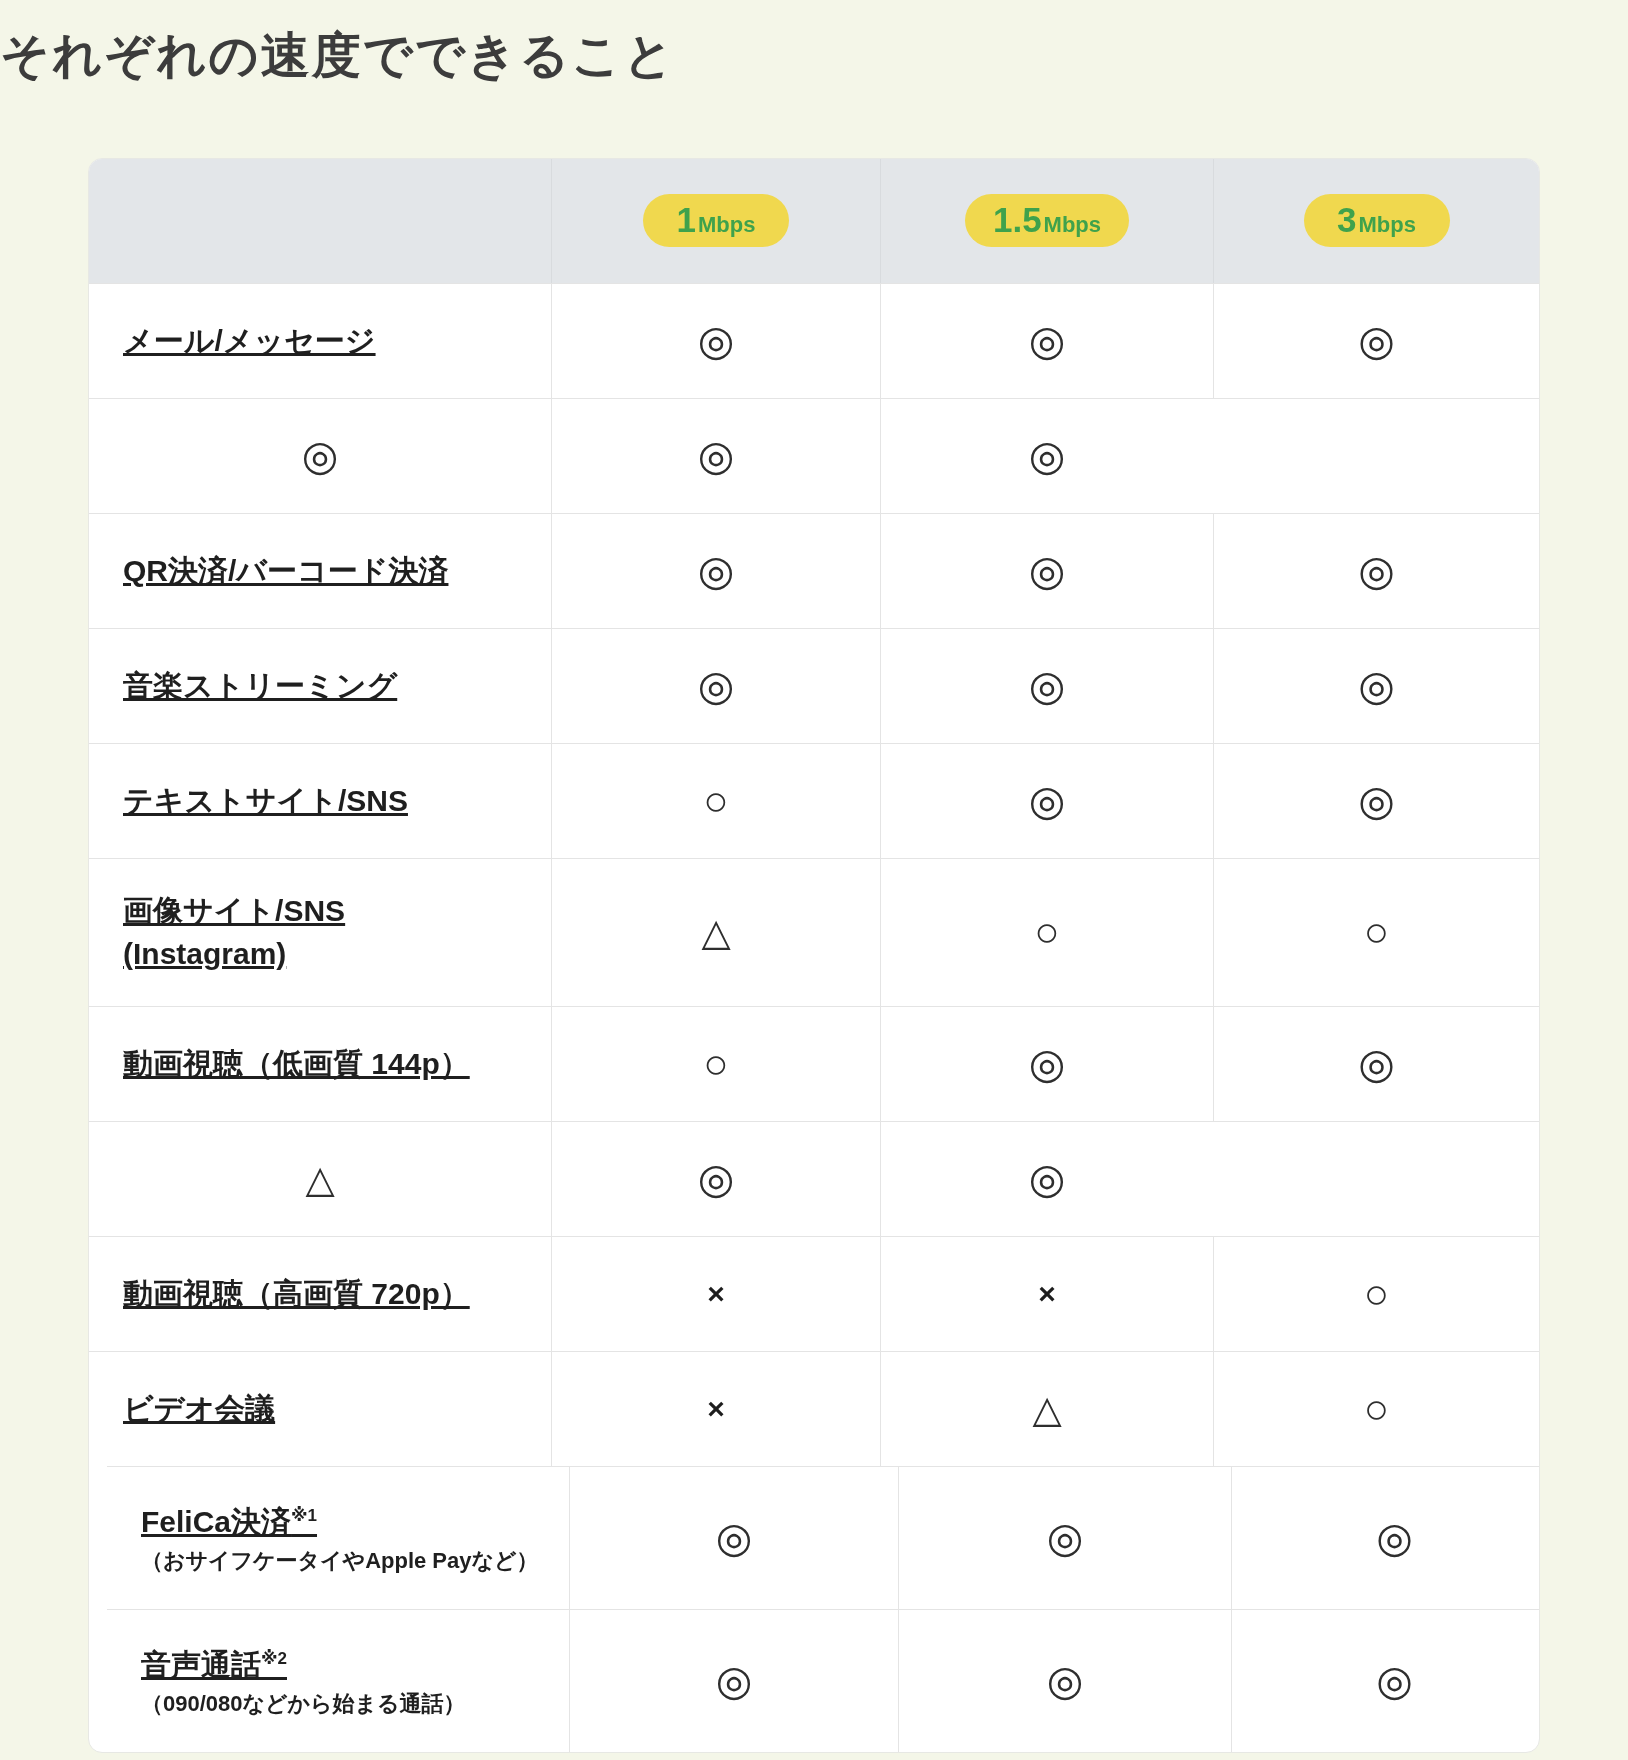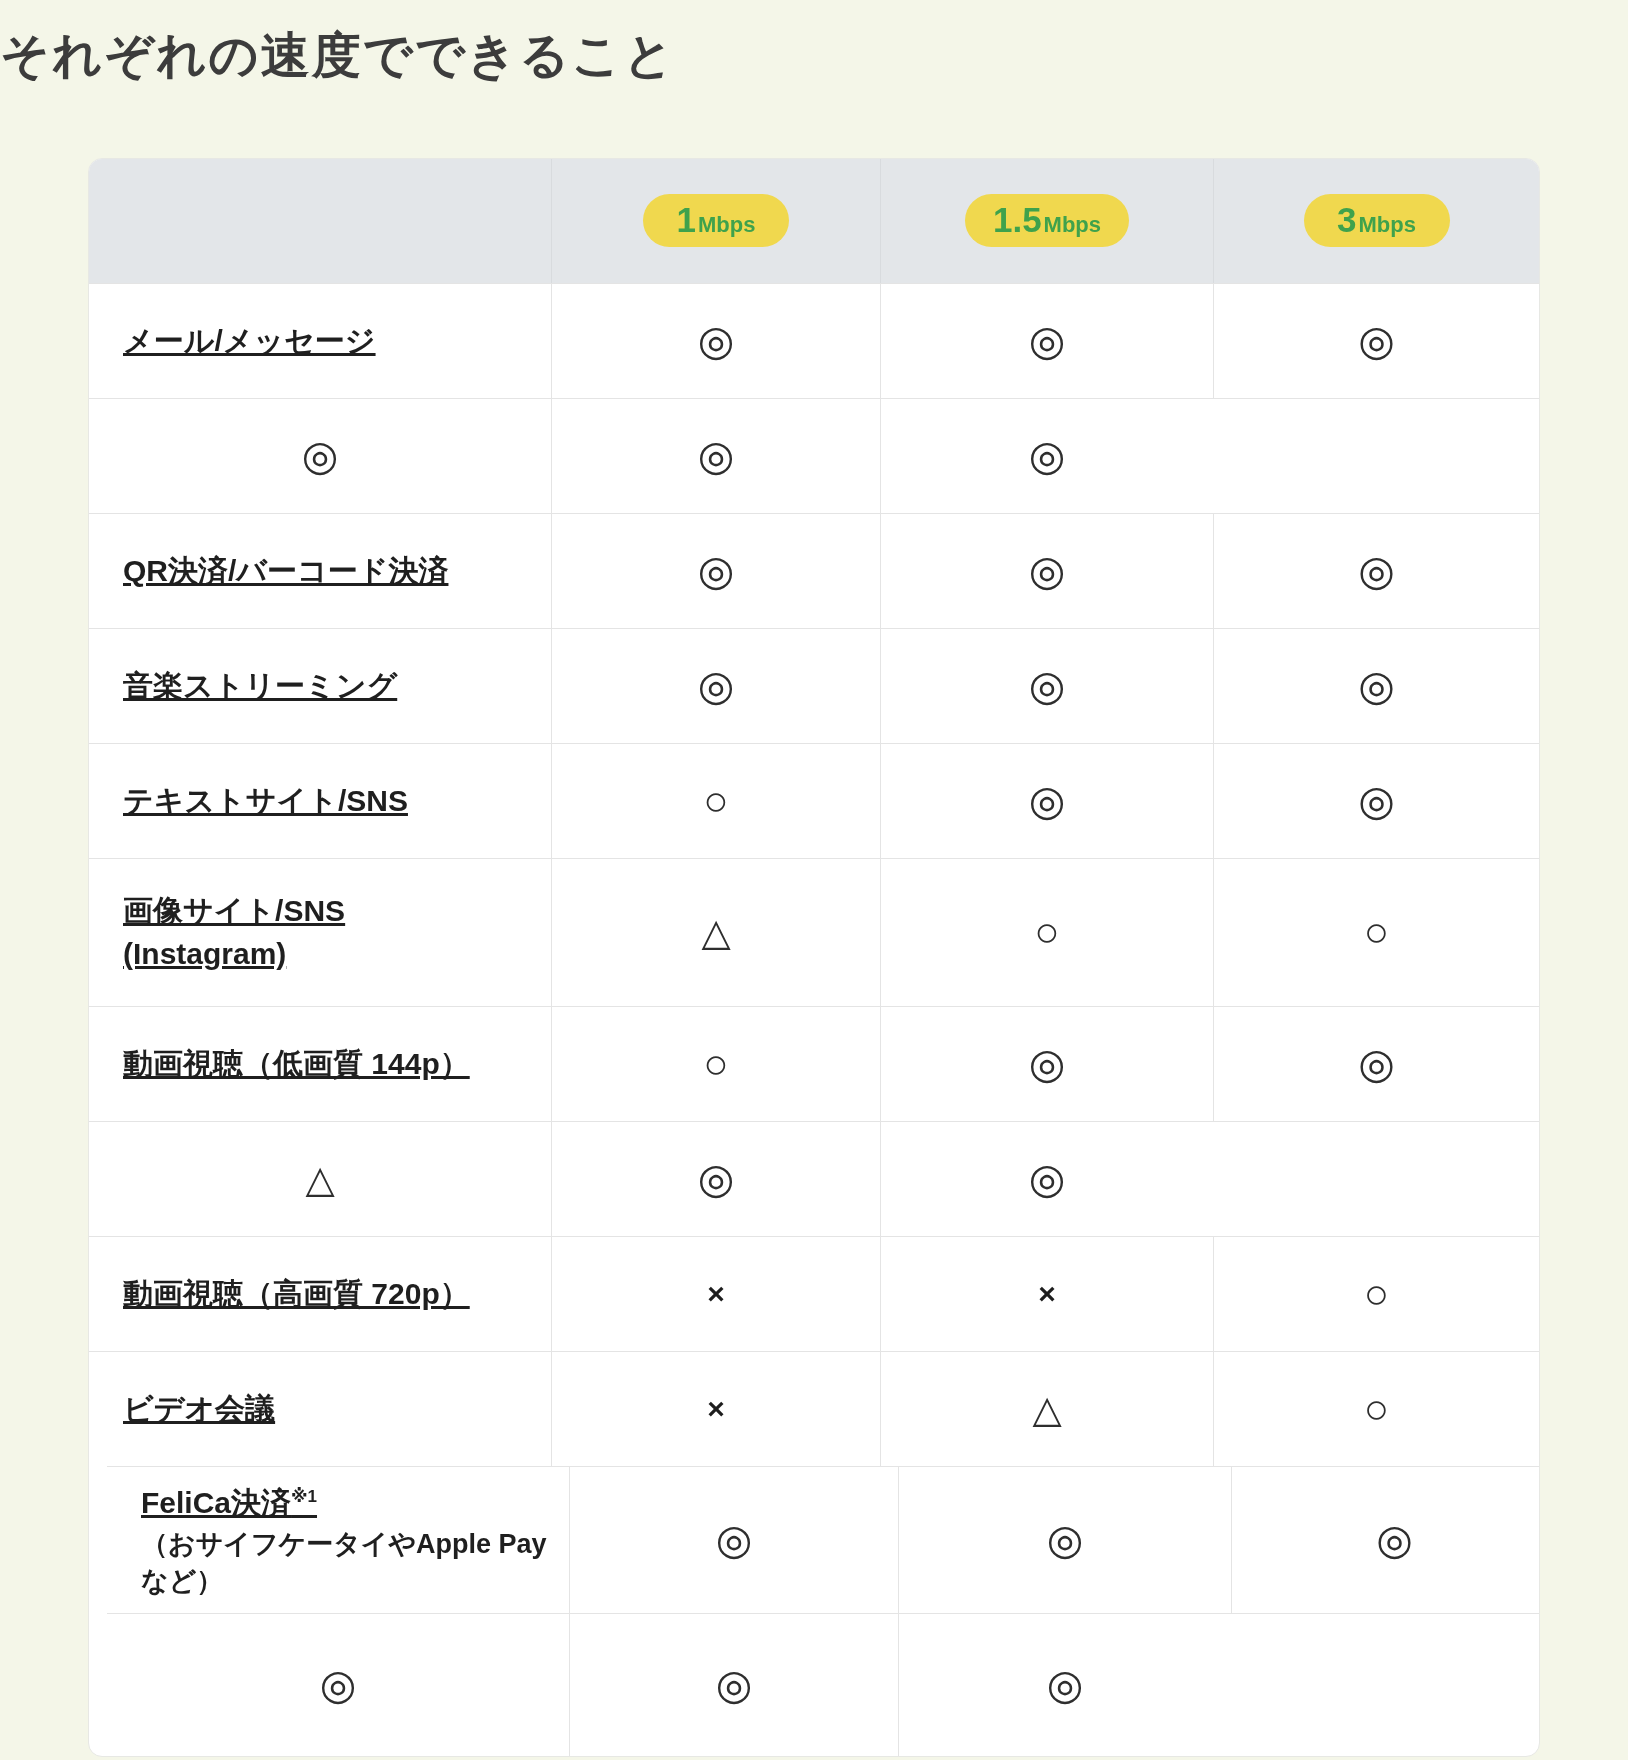--- a/index.html
+++ b/index.html
@@ -53,21 +53,21 @@
   }
   .sym-cell{justify-content:center;}
   .lbl{
     font-size:30px;
     font-weight:700;
     color:#1f1f1f;
     line-height:1.45;
     text-decoration:underline;
   }
   .sub{
-    font-size:27px;
+    font-size:22px;
     font-weight:700;
     color:#1f1f1f;
     line-height:1.35;
     margin-top:2px;
   }
   sup.note{
     font-size:17px;
     font-weight:700;
     color:#1f1f1f;
     line-height:0;
@@ -287,20 +287,24 @@
       </div>
     <div class="cell sym-cell">
         <span class="sym">◎</span>
       </div>
     <div class="cell sym-cell">
         <span class="sym">◎</span>
       </div>
   </div>
 
   <div class="trow row rtall2">
+    <div class="cell label-cell">
+      <div class="lbl"><span>音声通話</span><sup class="note">※2</sup></div>
+      <div class="sub">（090/080などから始まる通話）</div>
+    </div>
     <div class="cell sym-cell">
         <span class="sym">◎</span>
       </div>
     <div class="cell sym-cell">
         <span class="sym">◎</span>
       </div>
     <div class="cell sym-cell">
         <span class="sym">◎</span>
       </div>
   </div>

